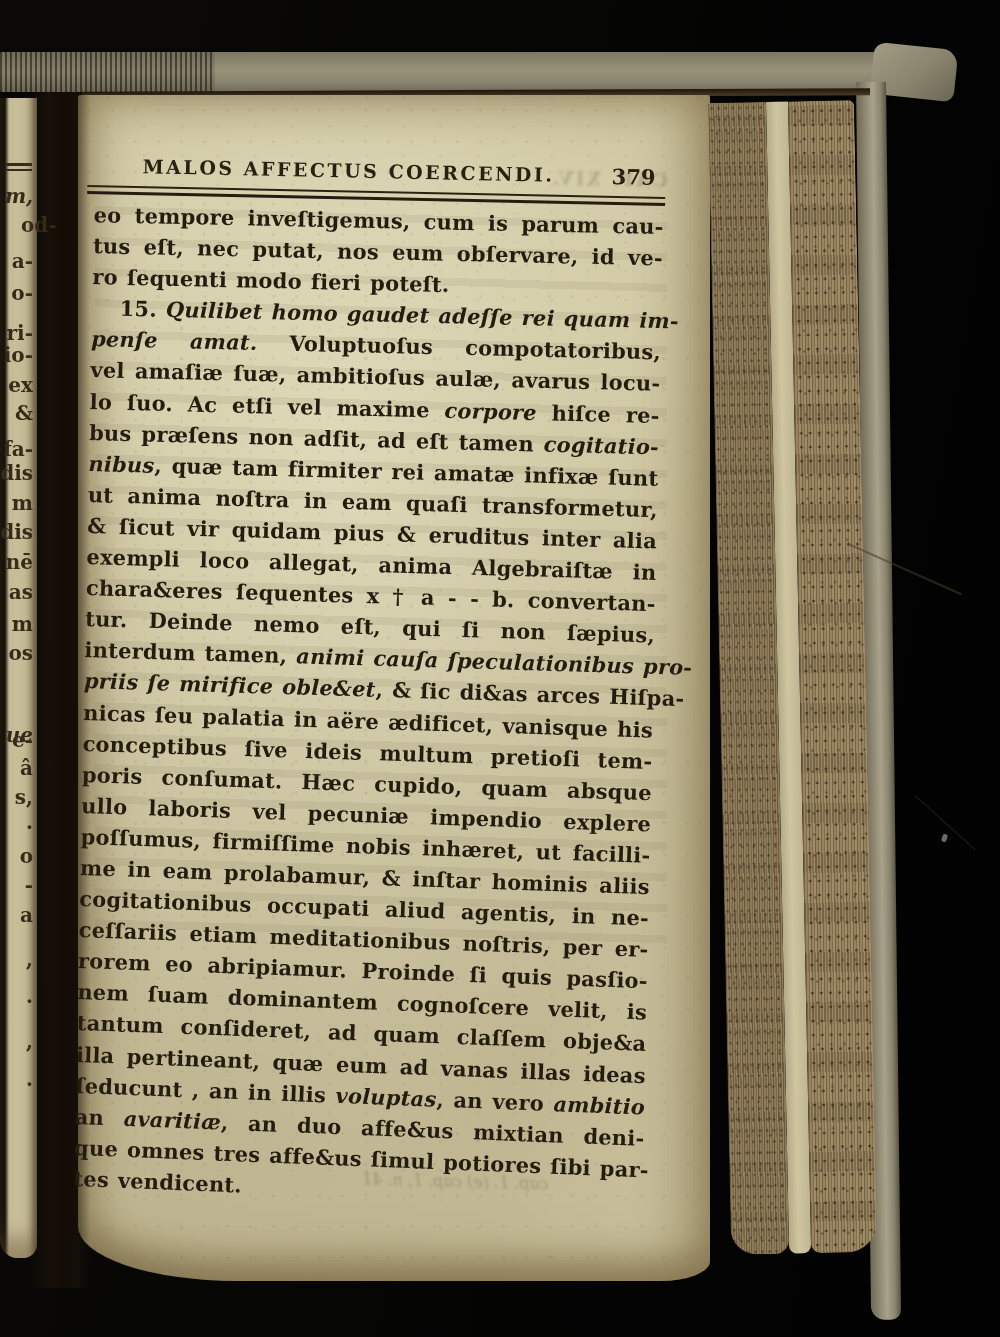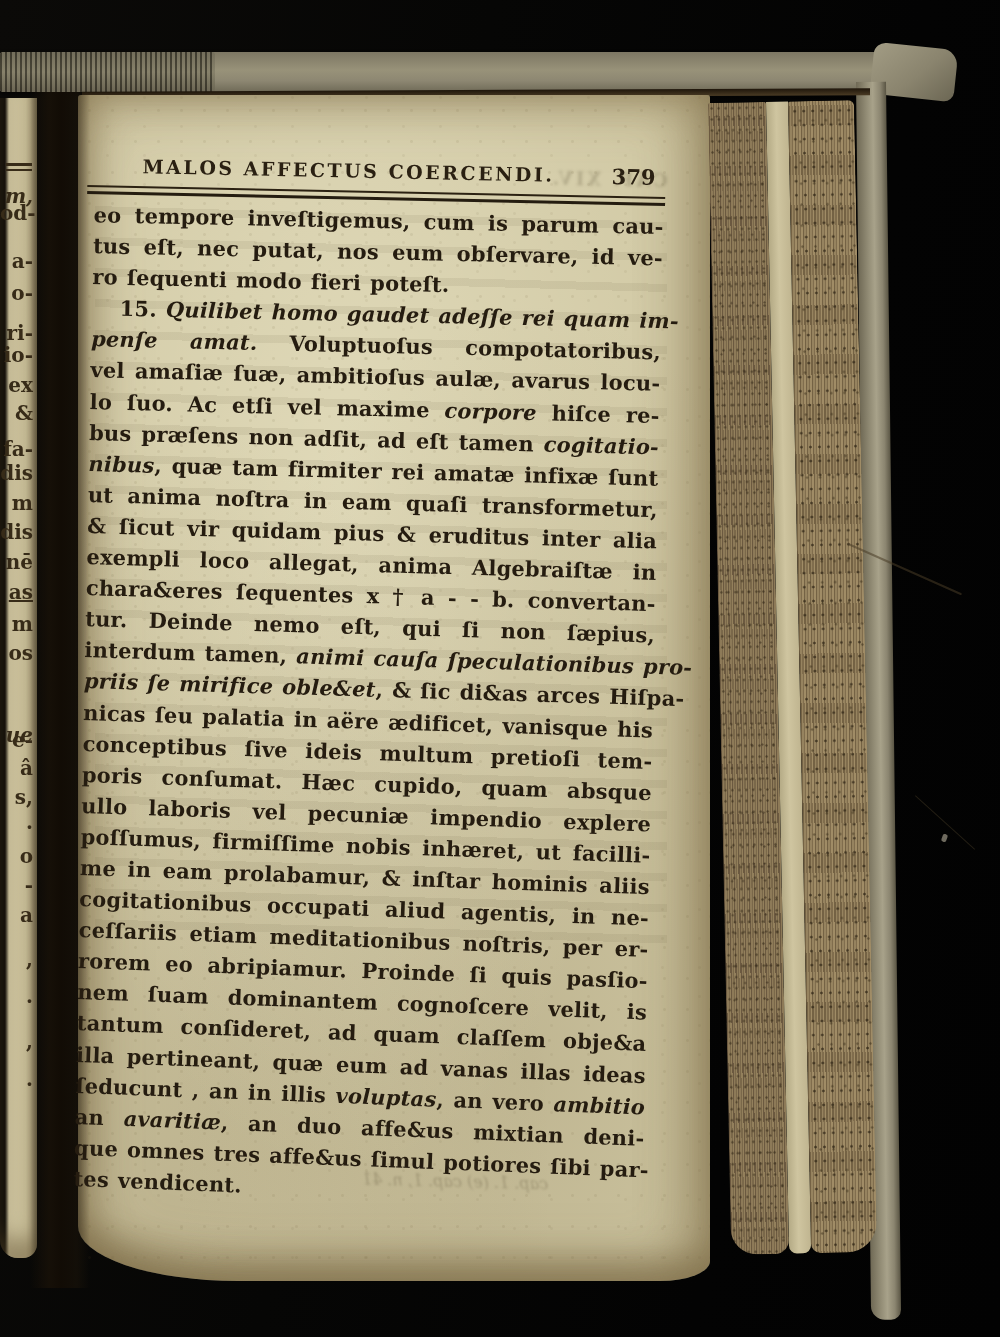--- a/index.html
+++ b/index.html
@@ -173,33 +173,33 @@
         <div class="line" style="transform: rotate(0.98deg);"><span>ſeducunt , an in illis </span><span class="it">voluptas</span><span>, an vero </span><span class="it">ambitio</span></div>
         <div class="line" style="transform: rotate(1.015deg);"><span>an </span><span class="it">avaritiæ</span><span>, an duo affe&amp;us mixtian deni-</span></div>
         <div class="line" style="transform: rotate(1.05deg);"><span>que omnes tres affe&amp;us ſimul potiores ſibi par-</span></div>
         <div class="line nojust" style="transform: rotate(1.085deg);"><span>tes vendicent.</span></div>
       </div>
   </div>
 
   <div class="frag-layer">
       <div class="frag-rule" style="top: 163px;"></div>
       <div class="frag it" style="top: 183px;">m,</div>
-      <div class="frag" style="top: 200px;">od-</div>
+      <div class="frag" style="top: 212px; padding-left: 21px;">od-</div>
       <div class="frag" style="top: 248px;">a-</div>
       <div class="frag" style="top: 280px;">o-</div>
       <div class="frag" style="top: 320px;">ri-</div>
       <div class="frag" style="top: 342px;">io-</div>
       <div class="frag" style="top: 372px;">ex</div>
       <div class="frag" style="top: 400px;">&amp;</div>
       <div class="frag" style="top: 436px;">fa-</div>
       <div class="frag" style="top: 460px;">dis</div>
       <div class="frag" style="top: 490px;">m</div>
       <div class="frag" style="top: 519px;">dis</div>
       <div class="frag" style="top: 549px;">nē</div>
-      <div class="frag" style="top: 579px; text-decoration: underline;">as</div>
+      <div class="frag" style="top: 579px;">as</div>
       <div class="frag" style="top: 611px;">m</div>
       <div class="frag" style="top: 640px;">os</div>
       <div class="frag it" style="top: 722px;">ue</div>
       <div class="frag" style="top: 727px;">e-</div>
       <div class="frag" style="top: 755px;">â</div>
       <div class="frag" style="top: 784px;">s,</div>
       <div class="frag" style="top: 814px;">·</div>
       <div class="frag" style="top: 843px;">o</div>
       <div class="frag" style="top: 872px;">-</div>
       <div class="frag" style="top: 902px;">a</div>

